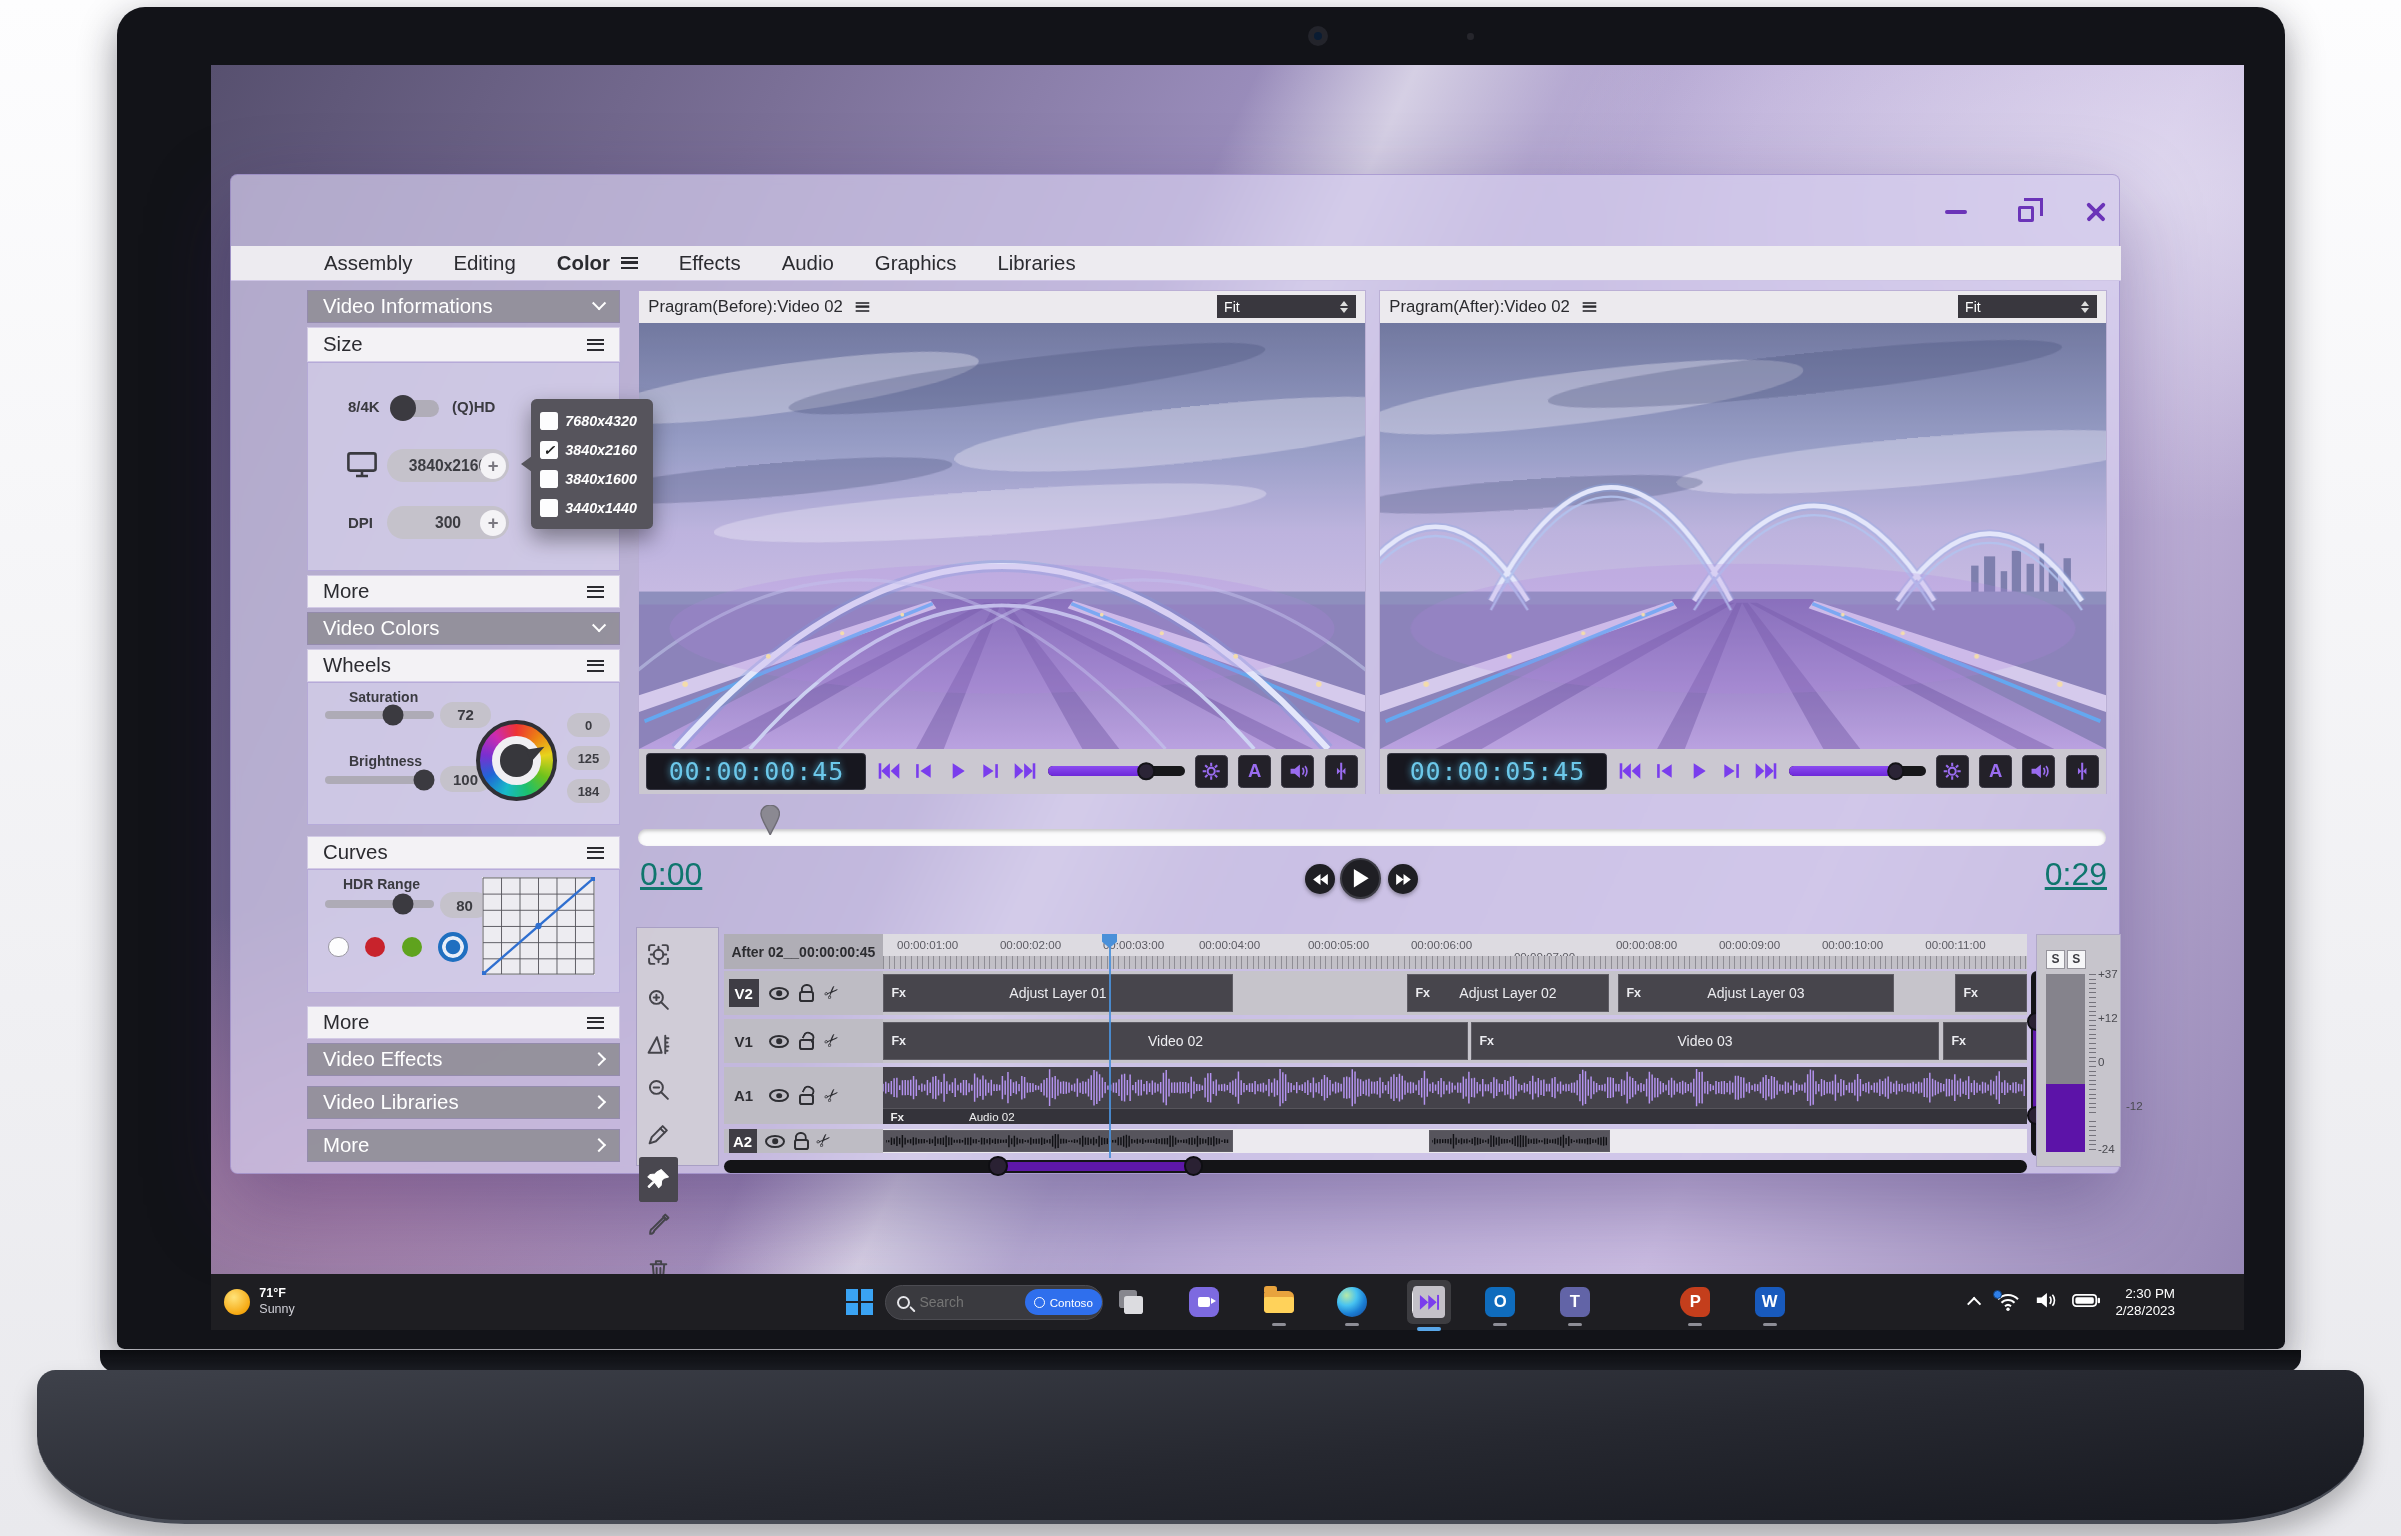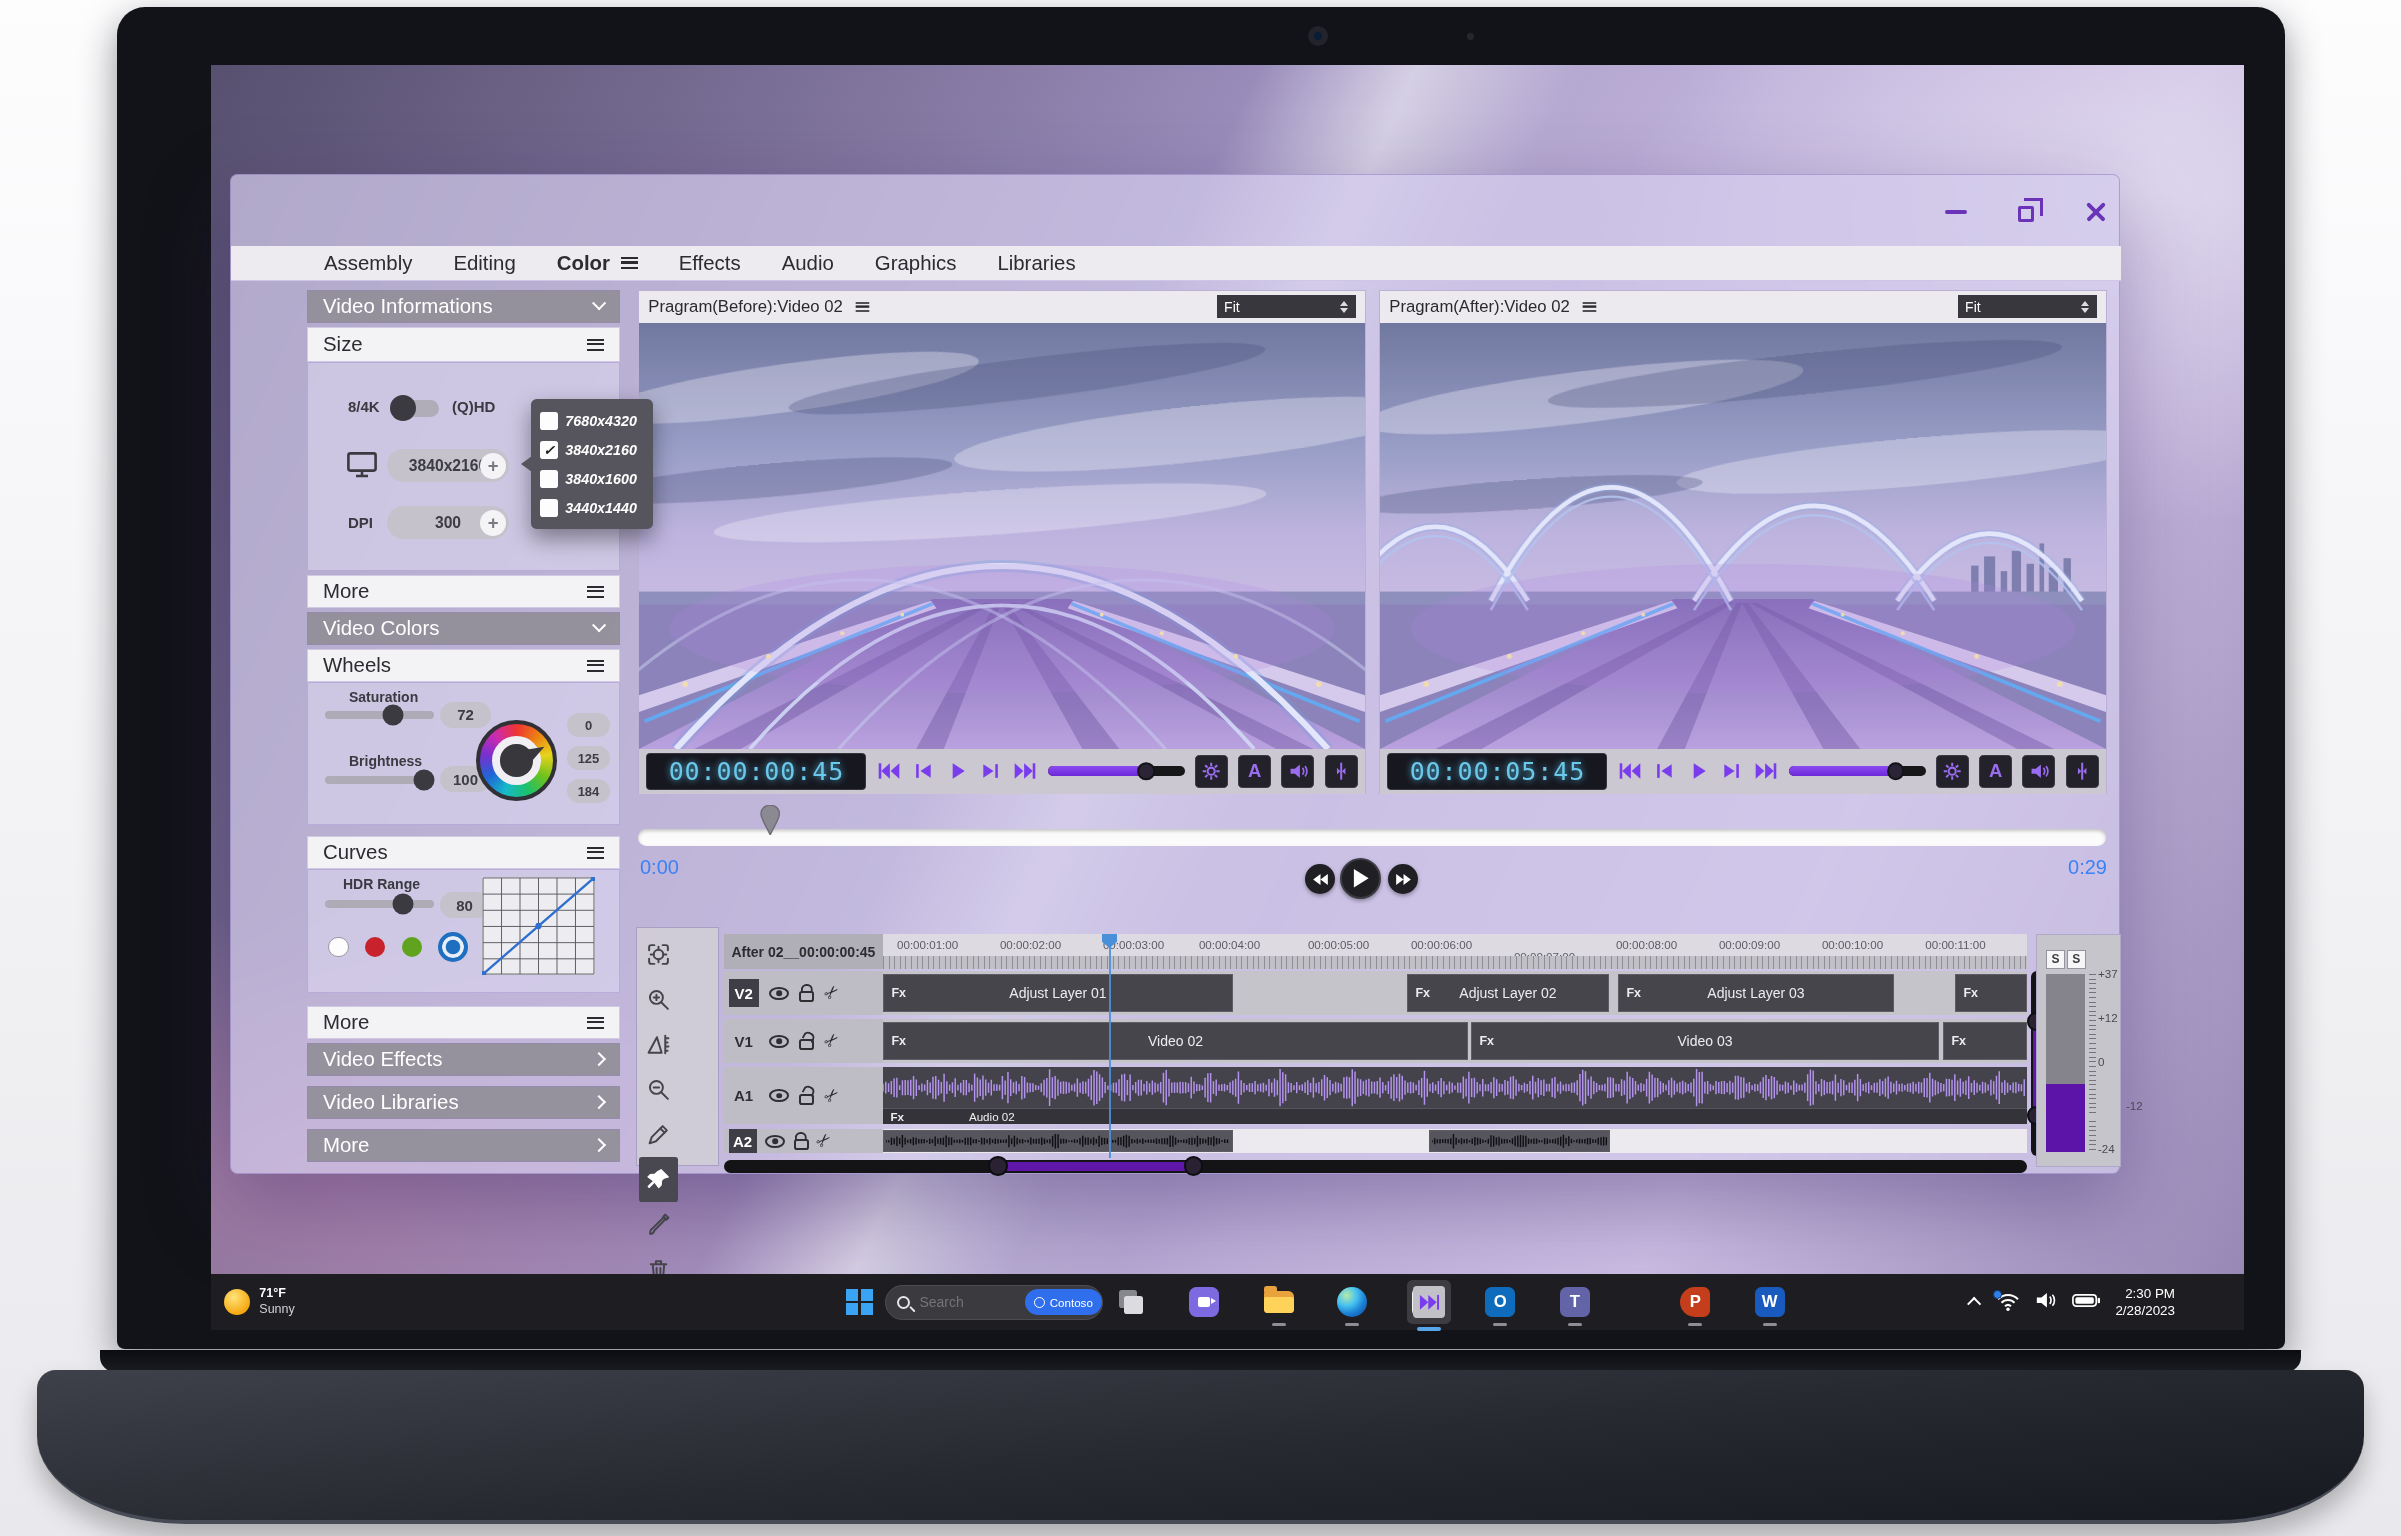--- a/index.html
+++ b/index.html
@@ -77,21 +77,21 @@
   .tp{width:24px;height:22px;cursor:pointer;} .tp svg{width:100%;height:100%;fill:#7a3ded;}
   .prog{flex:1;height:9.3px;background:#17171a;border-radius:5.6px;position:relative;cursor:pointer;}
   .prog .fill{position:absolute;left:0;top:0;bottom:0;background:linear-gradient(#8b4bf0,#6d28d9);border-radius:5.6px;}
   .prog .pknob{position:absolute;top:50%;width:17.6px;height:17.6px;border-radius:50%;background:#2b2436;border:2.8px solid #141418;transform:translate(-50%,-50%);}
   .icobtn{width:33px;height:33px;background:#232129;border:0.9px solid #3b3945;border-radius:4.6px;display:flex;align-items:center;justify-content:center;color:#9a6cf0;cursor:pointer;}
   .icobtn svg{width:20.4px;height:20.4px;}
 
   
   .scrub{position:absolute;left:407px;top:654px;width:1468px;height:16.7px;background:#fbfbfc;border-radius:8.3px;box-shadow:inset 0 1.9px 3.7px rgba(0,0,0,.22);cursor:pointer;}
   .drop{position:absolute;top:-24px;width:20.4px;height:30px;}
-  .timetxt{position:absolute;font-size:20px;color:#3b82f6;}
+  .timetxt{position:absolute;font-size:32px;color:#0f766e;text-decoration:underline;}
   .cir{position:absolute;border-radius:50%;background:#1f1f24;display:flex;align-items:center;justify-content:center;cursor:pointer;box-shadow:0 1.9px 4.6px rgba(0,0,0,.35);}
   .cir svg{fill:#fff;}
 
   
   .toolpanel{position:absolute;left:405px;top:752px;width:83px;height:239px;background:rgba(209,206,215,.92);border:0.9px solid #a89fc4;display:flex;flex-wrap:wrap;align-content:flex-start;padding:3.7px 1.9px;}
   .tool{width:39px;height:45px;display:flex;align-items:center;justify-content:center;cursor:pointer;}
   .tool svg{width:25px;height:25px;stroke:#45444b;fill:none;stroke-width:1.9;stroke-linecap:round;stroke-linejoin:round;}
   .tool.sel{background:#49474f;border-radius:2.8px;}
   .tool.sel svg{stroke:#fff;}
   .tl-label{position:absolute;left:493px;top:759px;width:159px;height:35px;background:#b0aeb6;color:#2c2c30;font-size:14px;font-weight:700;display:flex;align-items:center;padding-left:7.4px;}

